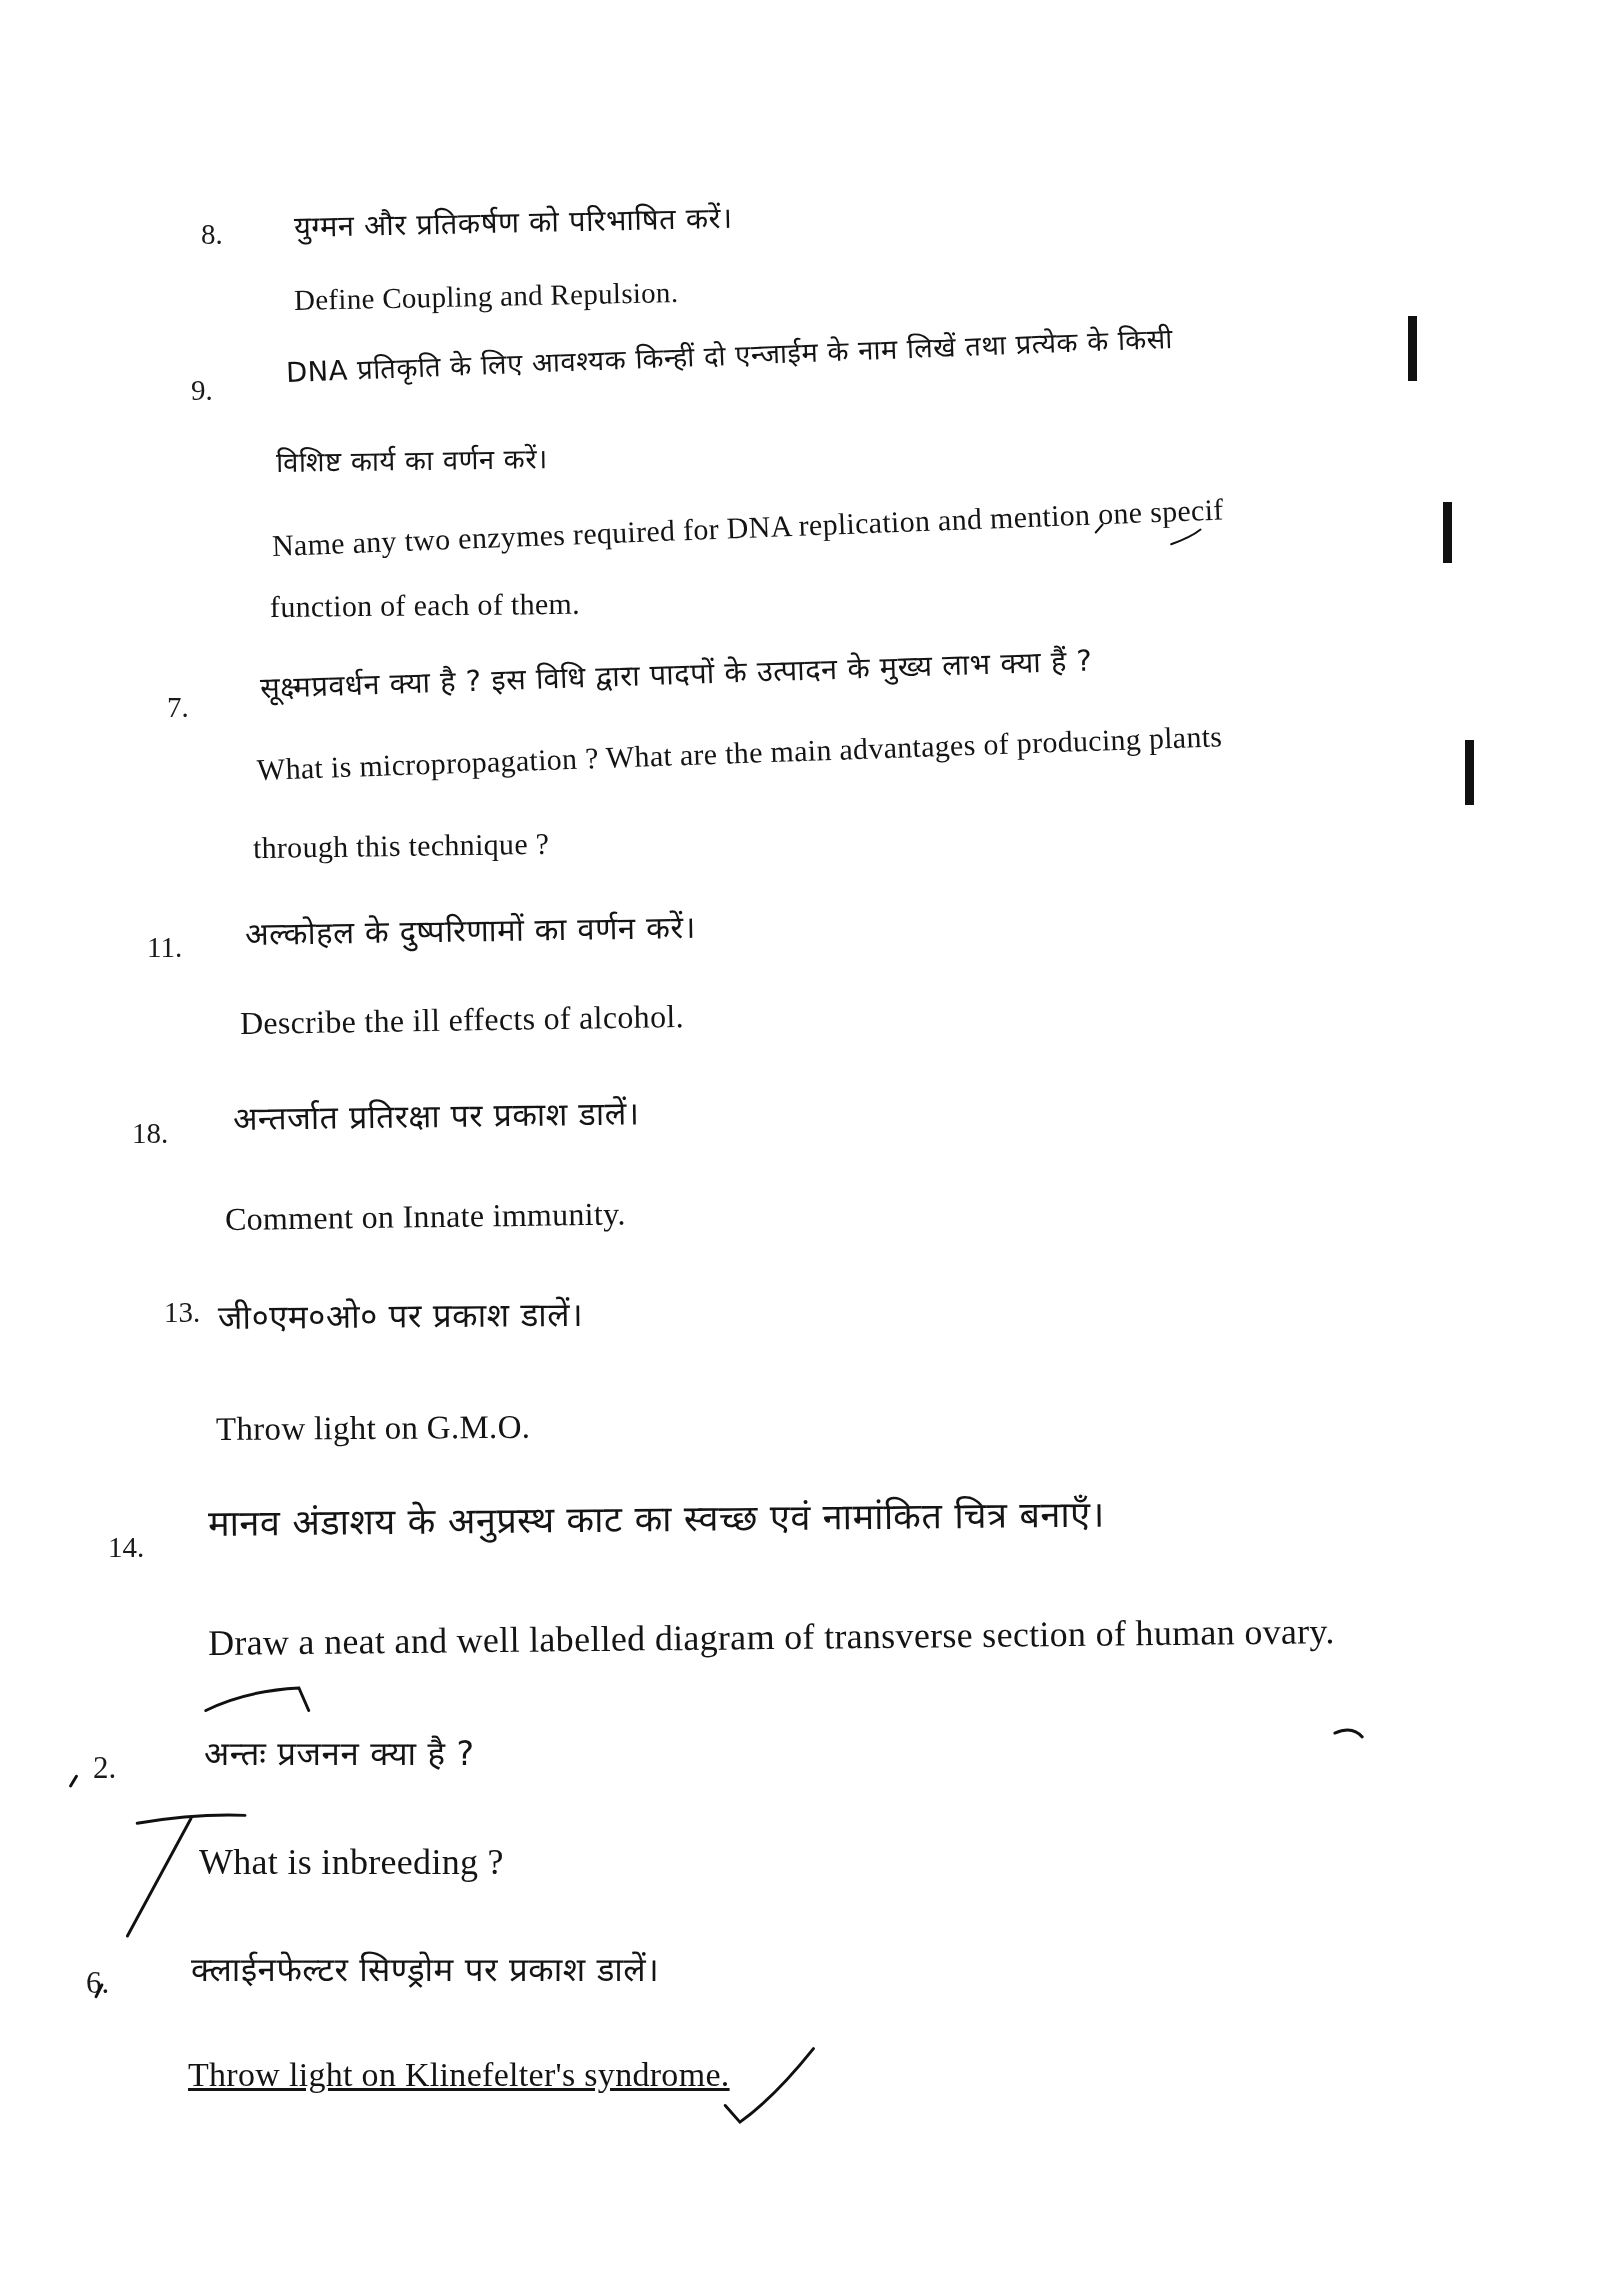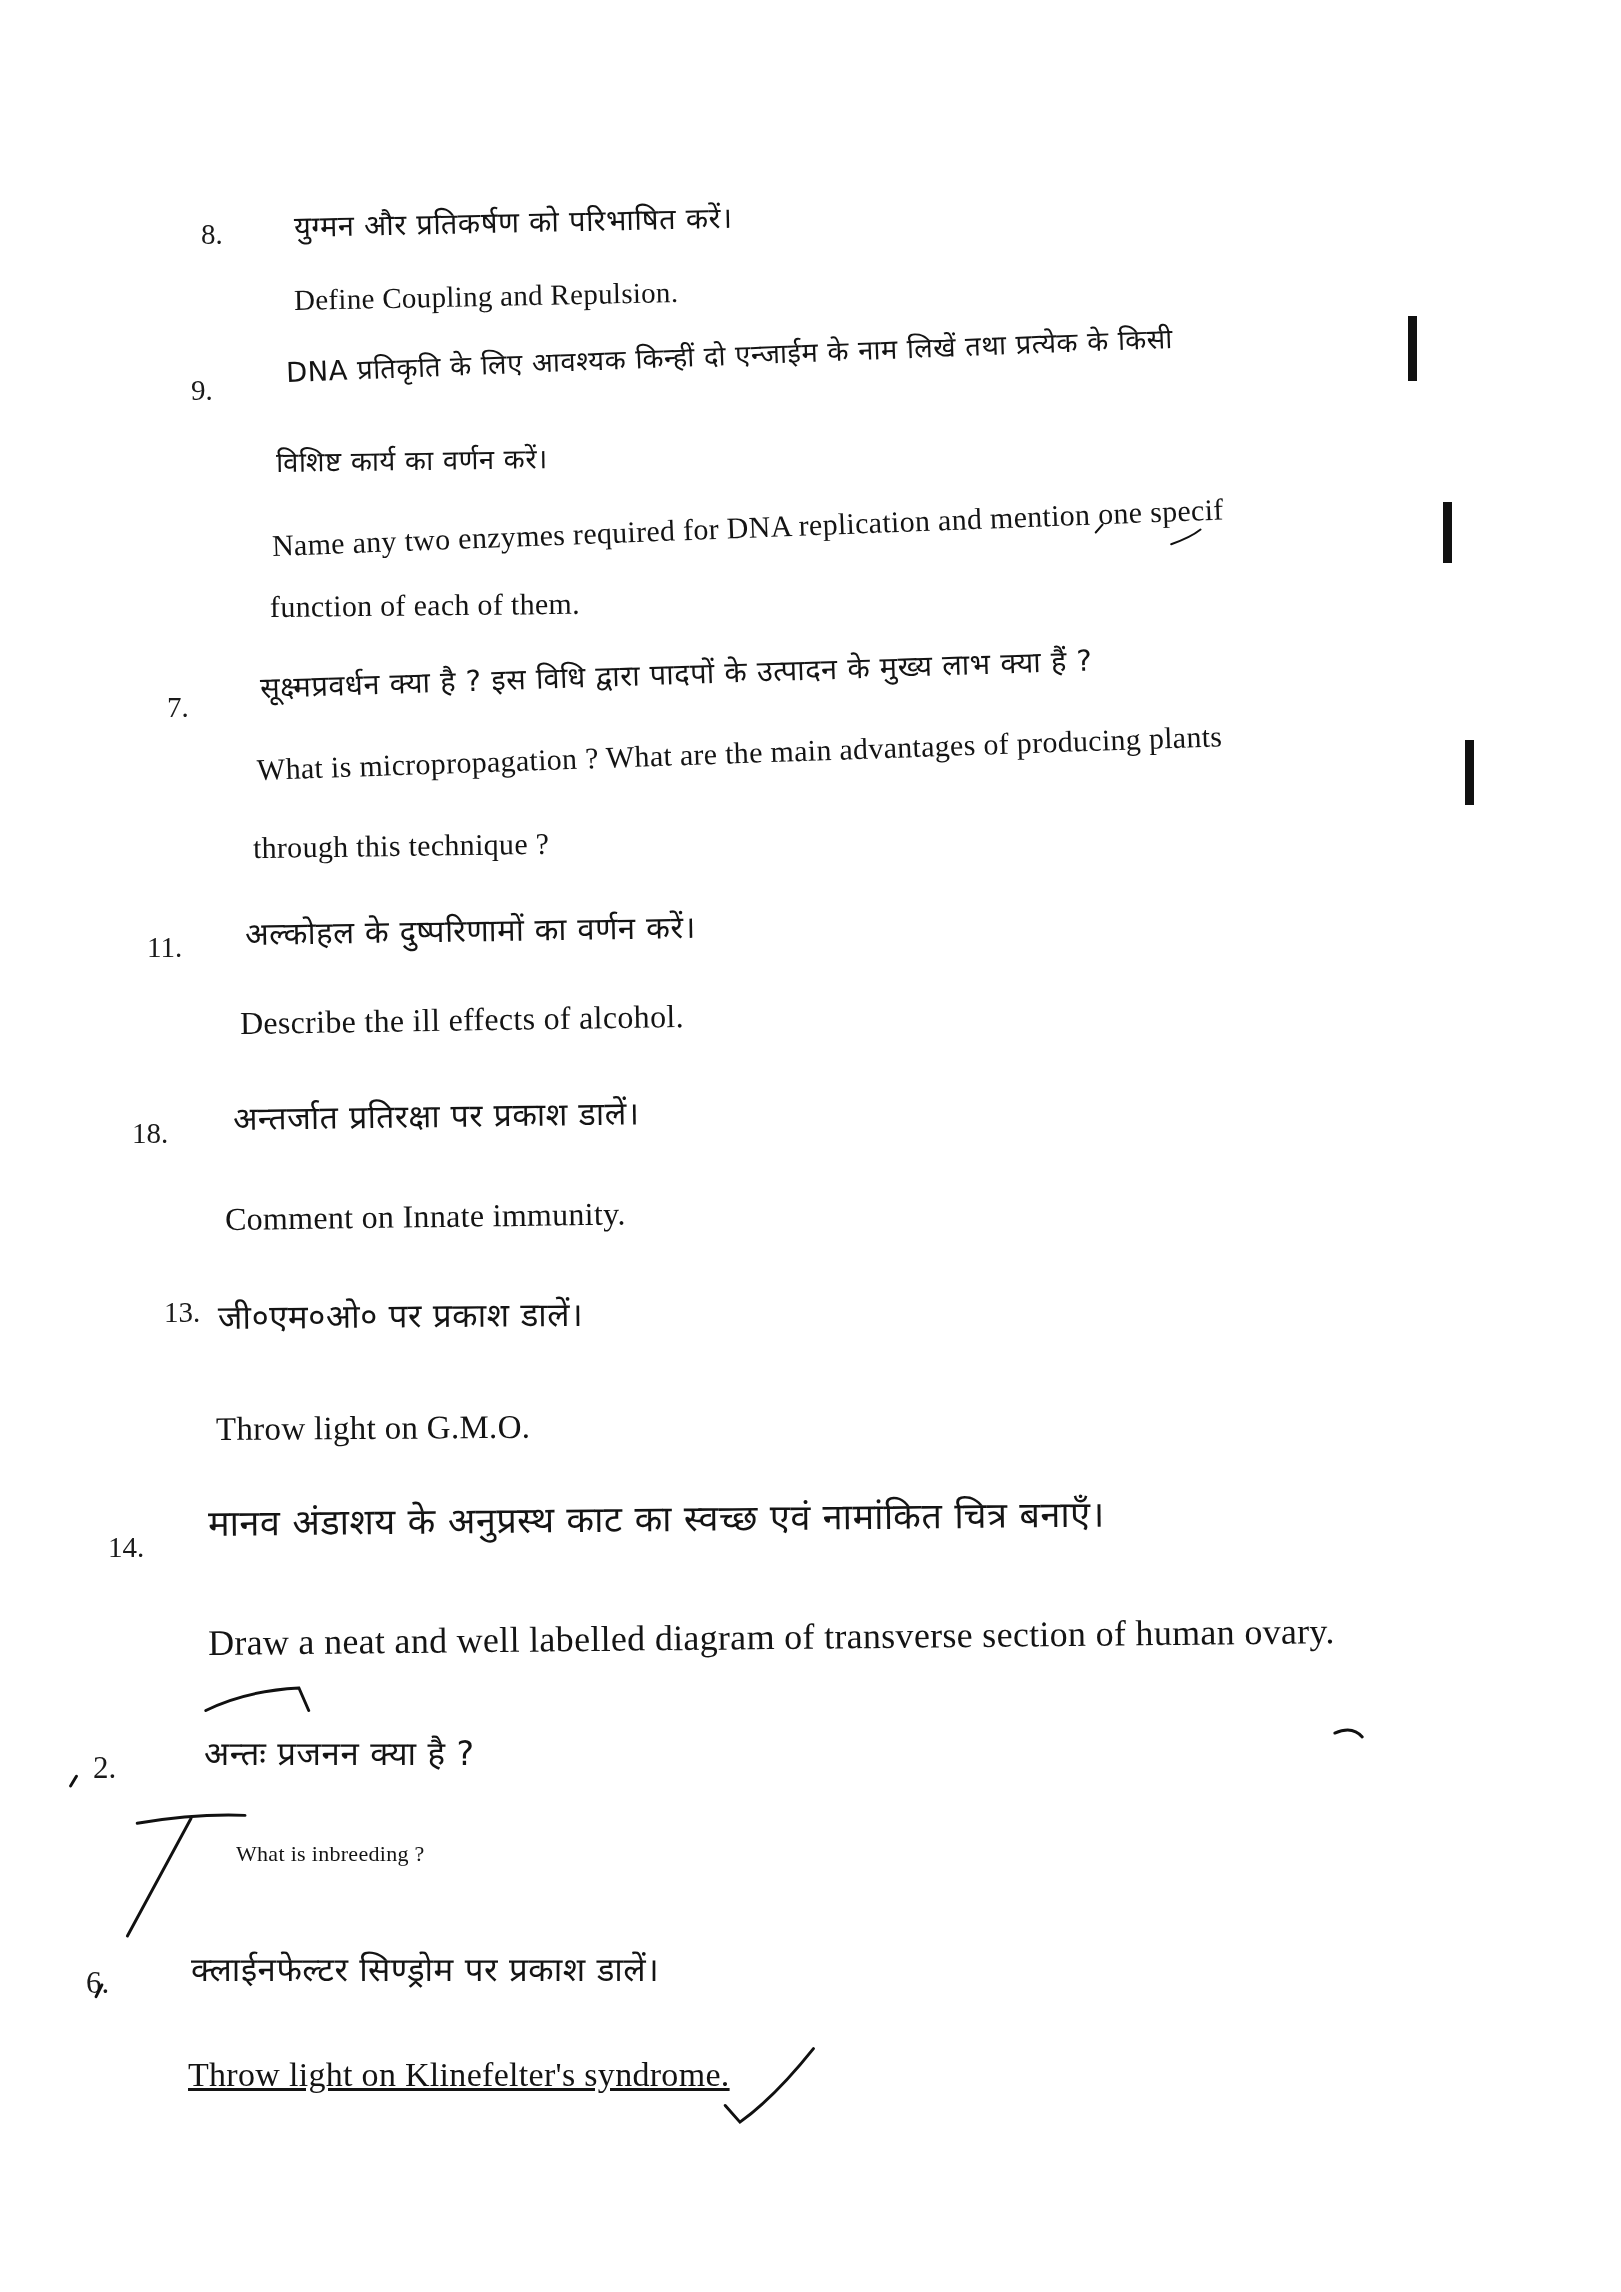--- a/index.html
+++ b/index.html
@@ -68,21 +68,21 @@
 
   <div>
     <span class="line num" style="left:108px; top:1531px;">14.</span>
     <span class="line hi big" style="left:208px; top:1498px; font-size:36px; transform:rotate(-0.6deg);">मानव अंडाशय के अनुप्रस्थ काट का स्वच्छ एवं नामांकित चित्र बनाएँ।</span>
     <span class="line en big" style="left:208px; top:1622px; font-size:36px; transform:rotate(-0.6deg);">Draw a neat and well labelled diagram of transverse section of human ovary.</span>
   </div>
 
   <div>
     <span class="line num" style="left:93px; top:1750px; font-size:31px;">2.</span>
     <span class="line hi" style="left:204px; top:1730px; font-size:33px;text-align:center;">अन्तः प्रजनन क्या है ?</span>
-    <span class="line en" style="left:199px; top:1841px; font-size:22px;margin-left:37px;">What is inbreeding ?</span>
+    <span class="line en" style="left:199px; top:1841px; font-size:36px;">What is inbreeding ?</span>
   </div>
 
   <div>
     <span class="line num" style="left:86px; top:1965px; font-size:31px;">6.</span>
     <span class="line hi" style="left:191px; top:1946px; font-size:33px;">क्लाईनफेल्टर सिण्ड्रोम पर प्रकाश डालें।</span>
     <span class="line en" style="left:188px; top:2056px; font-size:34px;text-decoration:underline;">Throw light on Klinefelter's syndrome.</span>
   </div>
 
   <svg class="pen" style="left:0; top:0; width:1621px; height:2293px;" viewBox="0 0 1654 2339" width="1621" height="2293">
     <g stroke="#111" stroke-width="3" fill="none" stroke-linecap="round">

